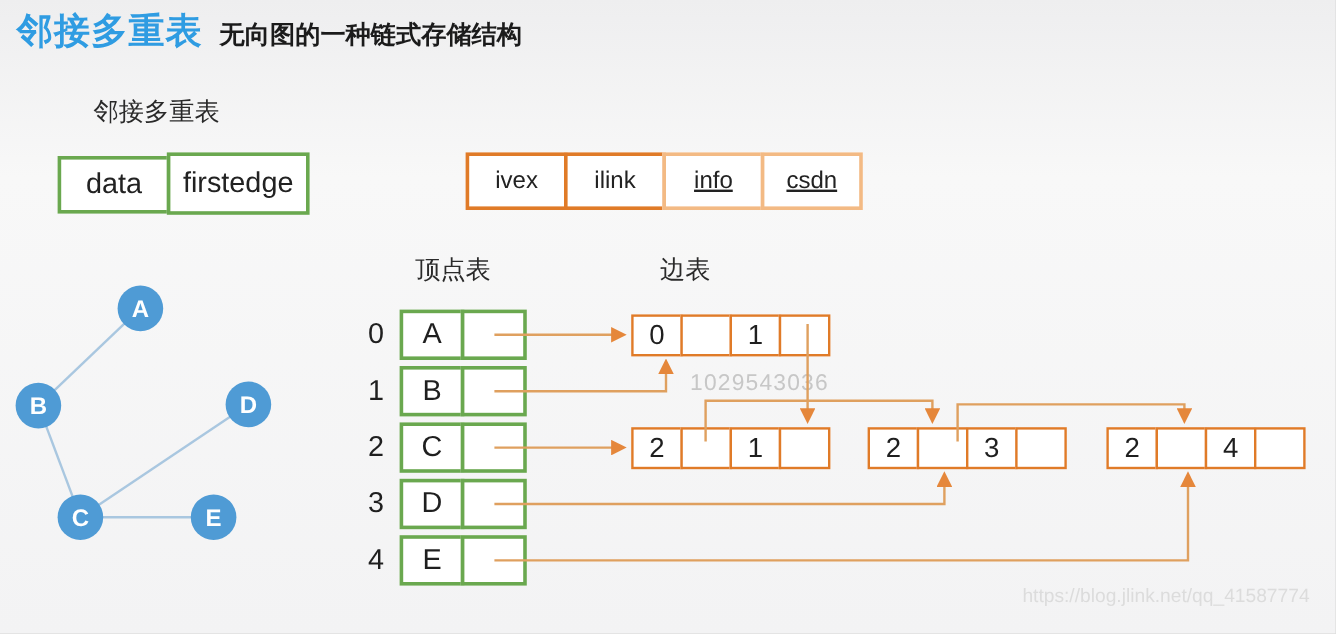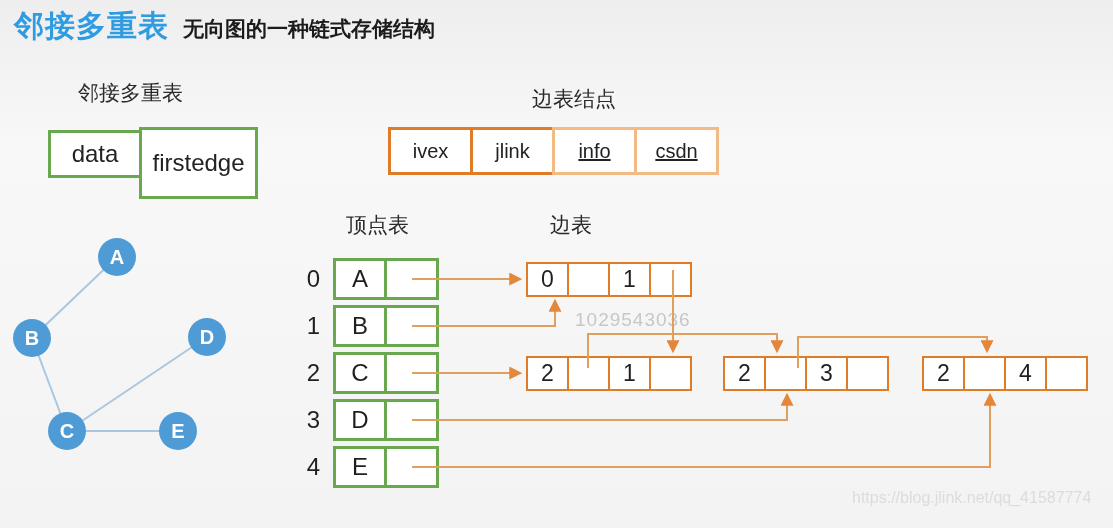--- a/index.html
+++ b/index.html
@@ -51,26 +51,25 @@
 
 <div id="stage">
 
   <div class="abs" id="header">
     <span id="title" style="color: rgb(47, 156, 226);">邻接多重表</span>
     <span id="subtitle">无向图的一种链式存储结构</span>
   </div>
 
   <div class="abs sec-label" style="left:78px;top:79px;">邻接多重表</div>
   <div class="abs g-box" style="left:48px;top:130px;width:94px;height:48px;">data</div>
-  <div class="abs g-box" style="left:139px;top:127px;width:119px;height:72px;">firstedge</div>
+  <div class="abs g-box" style="left:139px;top:127px;width:119px;height:52px;">firstedge</div>
 
-  <div class="abs sec-label" style="left:532px;top:85px;">边表结点</div>
   <div class="abs" id="edge-legend-row">
     <div class="o-head">ivex</div>
-    <div class="o-head">jlink</div>
+    <div class="o-head">ilink</div>
     <div class="o-head light">info</div>
     <div class="o-head light">csdn</div>
   </div>
 
   <div class="abs sec-label" style="left:346px;top:211px;">顶点表</div>
   <div class="abs sec-label" style="left:550px;top:211px;text-align:center;">边表</div>
 
   <div>
       <div class="vt-index" style="top: 258px;">0</div>
       <div class="vt-index" style="top: 305px;">1</div>

